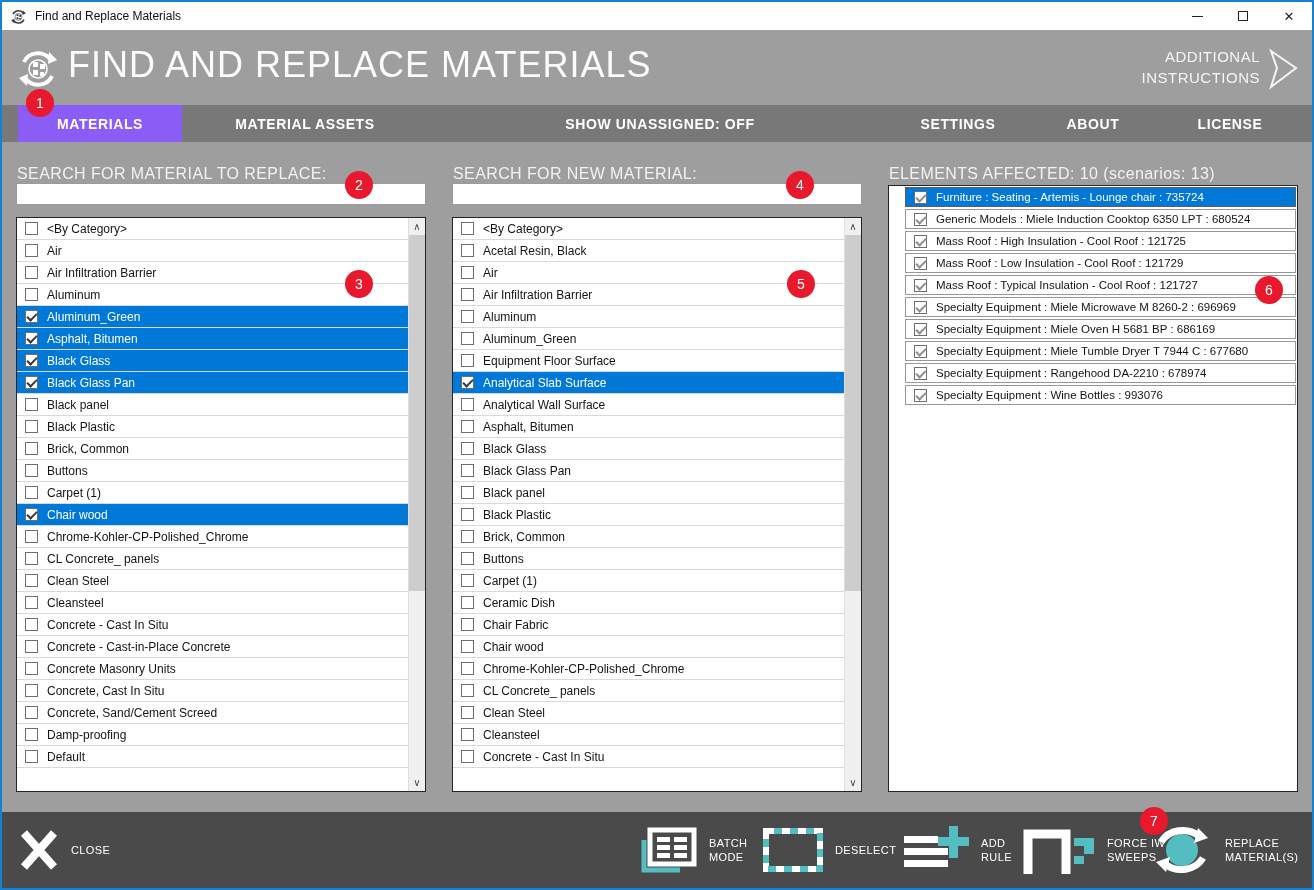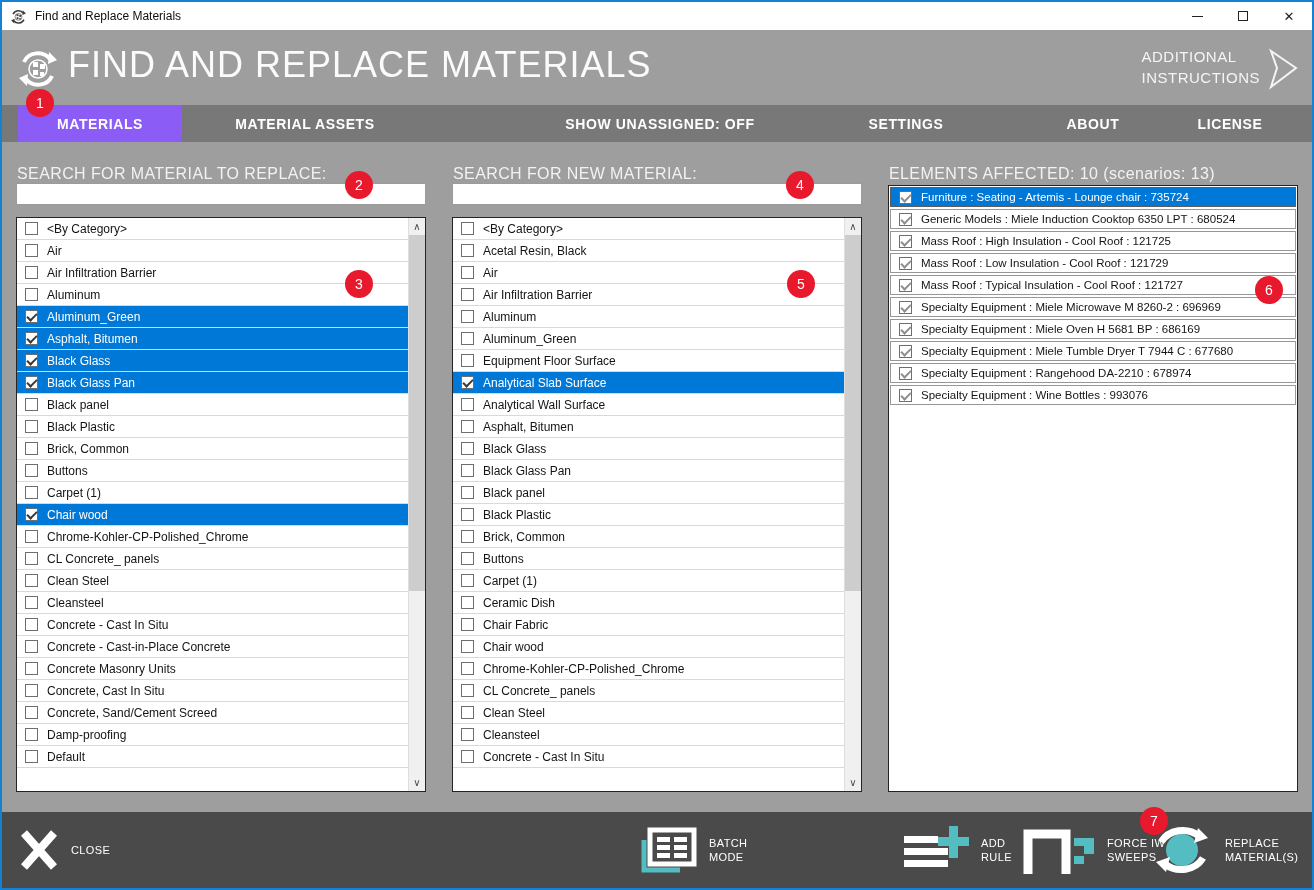--- a/index.html
+++ b/index.html
@@ -12,46 +12,46 @@
   .tb-title{margin-left:8px;font-size:12px;color:#101010;}
   .win-controls{margin-left:auto;display:flex;height:100%;}
   .win-btn{width:46px;height:100%;display:flex;align-items:center;justify-content:center;}
   .glyph-min{width:11px;height:1px;background:#222;}
   .glyph-max{width:10px;height:10px;border:1px solid #222;}
   .glyph-close{font-size:13px;color:#222;line-height:1;}
   
   .header{position:absolute;left:0;top:28px;width:100%;height:75px;background:#9e9e9e;}
   .logo{position:absolute;left:14px;top:16px;width:44px;height:44px;}
   .app-title{position:absolute;left:66px;top:14px;font-size:36px;color:#fbfbfb;letter-spacing:1px;white-space:nowrap;}
-  .addl{position:absolute;right:52px;top:16px;color:#f5f5f5;font-size:15px;letter-spacing:.5px;line-height:1.4;white-space:pre-line;}
+  .addl{position:absolute;right:52px;top:16px;text-align:right;color:#f5f5f5;font-size:15px;letter-spacing:.5px;line-height:1.4;white-space:pre-line;}
   .addl-arrow{position:absolute;right:12px;top:18px;width:34px;height:42px;}
   
   .tabbar{position:absolute;left:0;top:103px;width:100%;height:37px;background:#787878;}
   .tab{position:absolute;top:0;height:37px;display:flex;align-items:center;justify-content:center;
        color:#fff;font-size:14px;font-weight:700;letter-spacing:.6px;white-space:nowrap;cursor:default;}
   .tab.active{background:#8b5cf6;}
   .tab-materials{left:16px;width:164px;}
   .tab-assets{left:208px;width:190px;}
   .tab-unassigned{left:538px;width:240px;}
-  .tab-settings{left:834px;width:140px;}
+  .tab-settings{left:886px;width:140px;}
   .tab-about{left:1026px;width:130px;}
   .tab-license{left:1158px;width:140px;}
   
   .panel-label{position:absolute;color:#f2f2f2;font-size:16px;letter-spacing:.4px;white-space:nowrap;}
   .lbl-replace{left:15px;top:163px;}
   .lbl-new{left:451px;top:163px;}
   .lbl-elements{left:887px;top:163px;}
   .search-box{position:absolute;width:410px;height:22px;background:#fff;border:1px solid #9b9b9b;
               padding:0 5px;font-size:12px;font-family:"Liberation Sans",sans-serif;outline:none;}
   .sb-replace{left:14px;top:181px;}
   .sb-new{left:450px;top:181px;}
   .list{position:absolute;width:410px;background:#fff;border:1px solid #242424;display:flex;overflow:hidden;}
   .list-replace{left:14px;top:215px;height:575px;}
   .list-new{left:450px;top:215px;height:575px;}
-  .list-elements{left:886px;top:183px;height:607px;}
+  .list-elements{left:886px;top:183px;height:607px;padding-left:15px;}
   .rows{flex:1;overflow:hidden;}
   .row{height:22px;display:flex;align-items:center;gap:9px;padding-left:8px;border-bottom:1px solid #d9d9d9;
        font-size:12px;color:#141414;background:#fff;cursor:default;white-space:nowrap;}
   .row.selected{background:#0078d7;color:#fff;}
   .checkbox{width:13px;height:13px;border:1px solid #6e6e6e;background:#fff;position:relative;flex:none;}
   .row.checked .checkbox::after{content:"";position:absolute;left:1px;top:2px;width:8px;height:4px;
        border-left:2px solid var(--check,#3a3a3a);border-bottom:2px solid var(--check,#3a3a3a);transform:rotate(-45deg);}
   
   .list-elements .rows{padding:1px;}
   .list-elements .row{height:20px;margin-bottom:2px;border:1px solid #979797;font-size:11.5px;--check:#8f8f8f;}
@@ -445,20 +445,27 @@
           <rect x="21" y="21" width="13" height="5"></rect>
             <rect x="38" y="21" width="13" height="5"></rect>
           <rect x="21" y="29" width="13" height="5"></rect>
             <rect x="38" y="29" width="13" height="5"></rect>
         </g>
       </svg>
       <span class="tbtn-label">BATCH
 MODE</span>
     </div>
 
+    <div class="tbtn tbtn-deselect">
+      <svg width="62" height="46" viewBox="0 0 62 46">
+        <rect x="4" y="4" width="54" height="38" fill="none" stroke="#fff" stroke-width="6" stroke-dasharray="8 8"></rect>
+        <rect x="4" y="4" width="54" height="38" fill="none" stroke="#53bdc1" stroke-width="6" stroke-dasharray="8 8" stroke-dashoffset="8"></rect>
+      </svg>
+      <span class="tbtn-label">DESELECT</span>
+    </div>
 
     <div class="tbtn tbtn-addrule">
       <svg width="68" height="48" viewBox="0 0 68 48">
         <g fill="#fff">
           <rect x="2" y="10" width="34" height="7"></rect>
             <rect x="2" y="22" width="44" height="7"></rect>
             <rect x="2" y="34" width="44" height="7"></rect>
         </g>
         <g fill="#53bdc1">
           <rect x="47" y="0" width="9" height="32"></rect>

